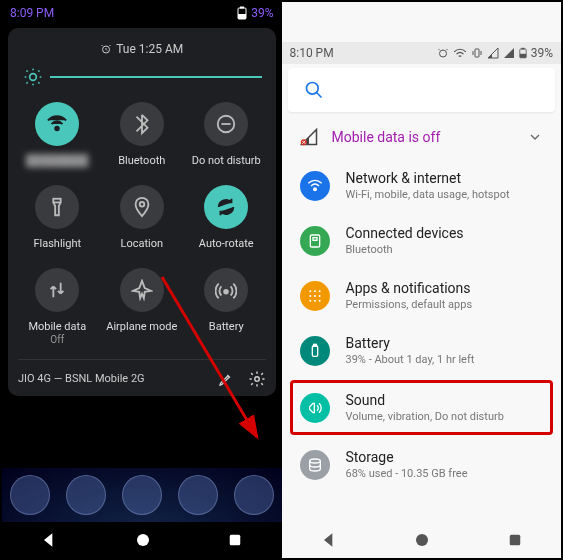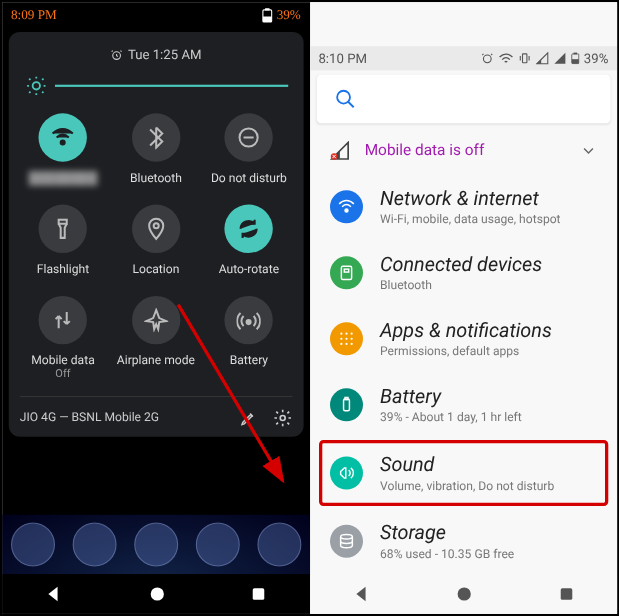--- a/index.html
+++ b/index.html
@@ -4,21 +4,21 @@
 <style>
   * { box-sizing: border-box; margin: 0; padding: 0; }
   body { font-family: Roboto, -apple-system, sans-serif; background: #fff; }
   .frame { width: 563px; height: 560px; border: 2px solid #000; display: flex; position: relative; }
   .panel { width: 50%; height: 100%; position: relative; overflow: hidden; }
   .left { background: #000; color: #fff; }
   .right { background: #f8f8f8; color: #222; }
 
   
   .statusbar { display: flex; justify-content: space-between; align-items: center; padding: 4px 8px; font-size: 12px; }
-  .statusL { color: #f97316; font-family: Liberation Serif, serif; }
+  .statusL { color: #8b5cf6; }
   .statusR { color: #555; background: #eaeaea; margin-top: 40px; }
   .sb-right { display: flex; gap: 4px; align-items: center; }
 
   
   .qs-card { margin: 4px 6px 0 6px; background: #1e1f22; border-radius: 10px; padding: 14px 10px 8px 10px; position: relative; }
   .qs-alarm { text-align: center; color: #ccc; font-size: 12px; margin-bottom: 10px; }
   .qs-alarm svg { vertical-align: -2px; margin-right: 4px; }
   .slider-row { display: flex; align-items: center; margin: 0 4px 14px 4px; }
   .slider-track { flex: 1; height: 2px; background: #4ac7bb; margin-left: 6px; }
   .slider-knob { width: 22px; height: 22px; display: flex; align-items: center; justify-content: center; }
@@ -45,21 +45,21 @@
 
   
   .search-row { background: #fff; margin: 4px 6px; border-radius: 4px; padding: 12px 16px; display: flex; align-items: center; gap: 14px; font-size: 15px; color: #888; box-shadow: 0 1px 2px rgba(0,0,0,0.08); }
   .banner-row { display: flex; align-items: center; padding: 12px 18px; font-size: 14px; color: #a21caf; }
   .banner-row svg:first-child { margin-right: 14px; }
   .banner-row .sp { flex: 1; }
 
   .item { display: flex; align-items: center; padding: 12px 18px; gap: 16px; }
   .item-icon { width: 30px; height: 30px; border-radius: 50%; display: flex; align-items: center; justify-content: center; flex-shrink: 0; }
   .item-text { flex: 1; }
-  .item-title { font-size: 18px; color: #222; font-style: italic; }
+  .item-title { font-size: 14px; color: #222; }
   .item-sub { font-size: 11px; color: #777; margin-top: 2px; }
   .highlight { border: 3px solid #d40000; border-radius: 4px; margin: 2px 8px; padding: 9px 10px 9px 7px; }
 
   
   .arrow-svg { position: absolute; left: 155px; top: 270px; pointer-events: none; }
 
 </style>
 </head>
 <body>
 

